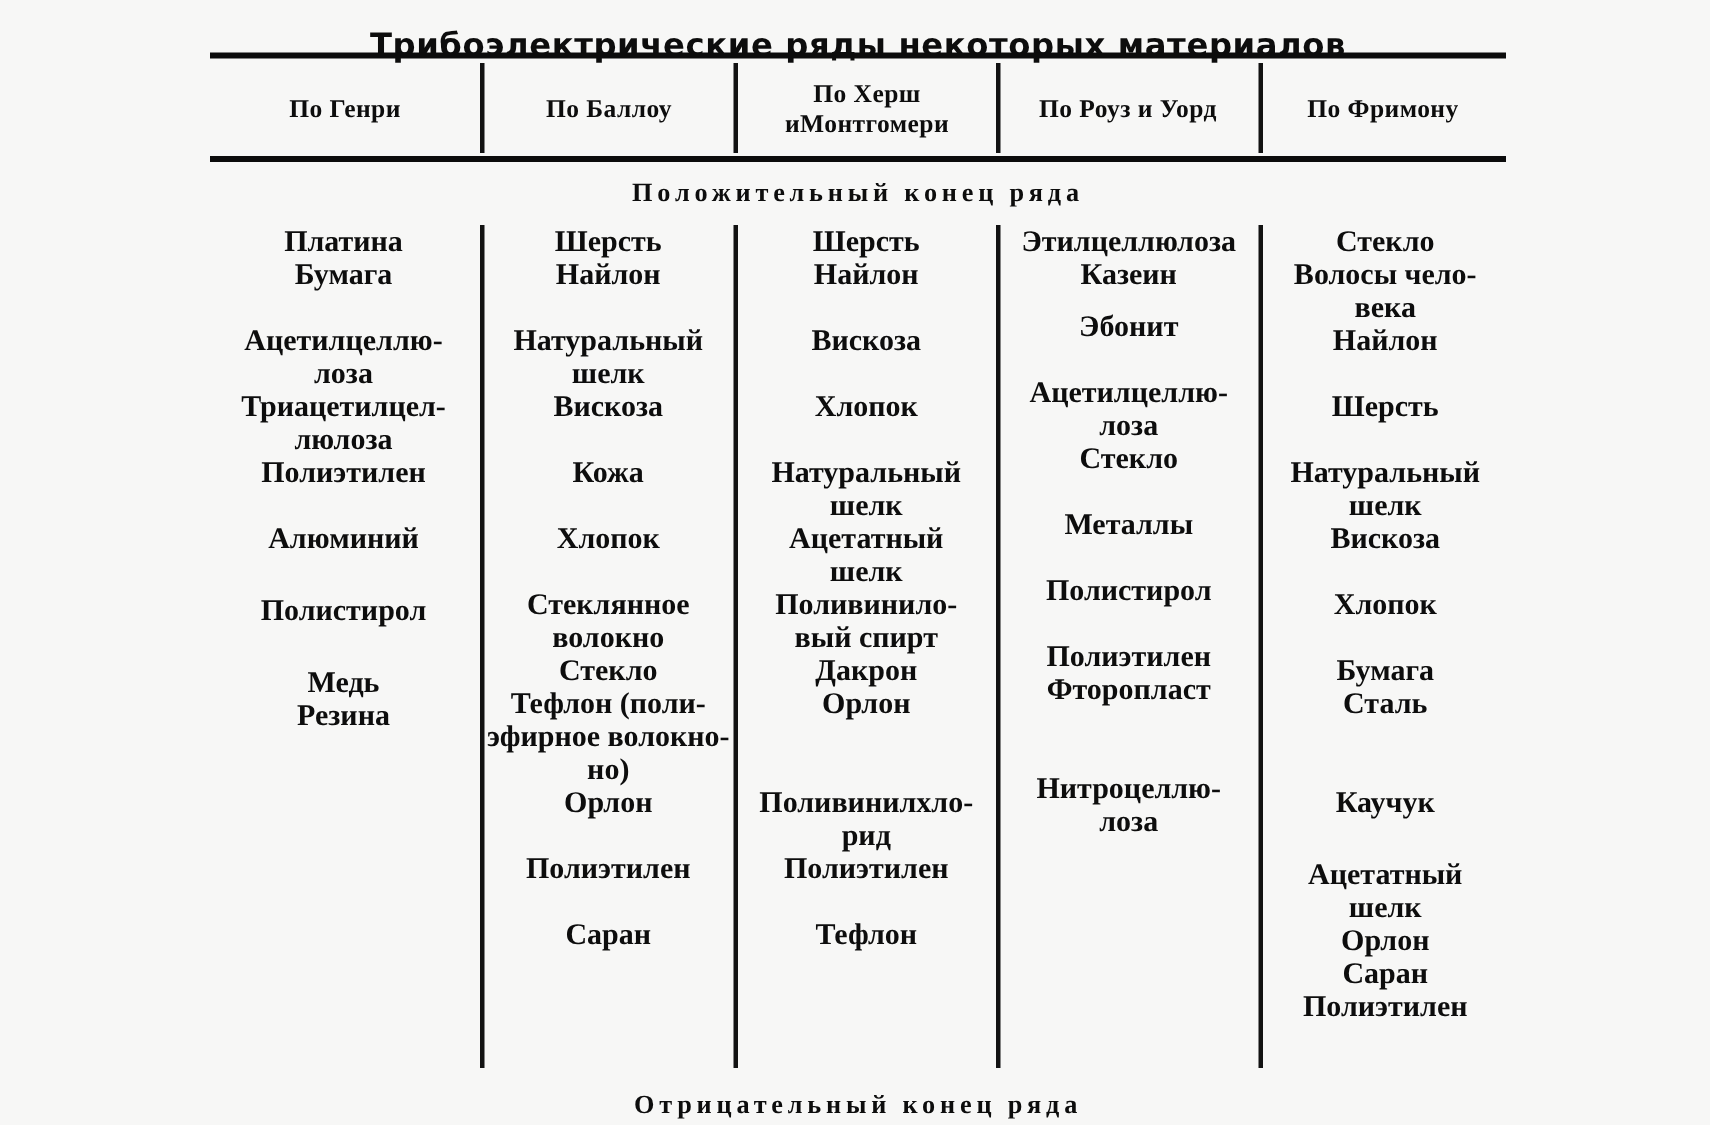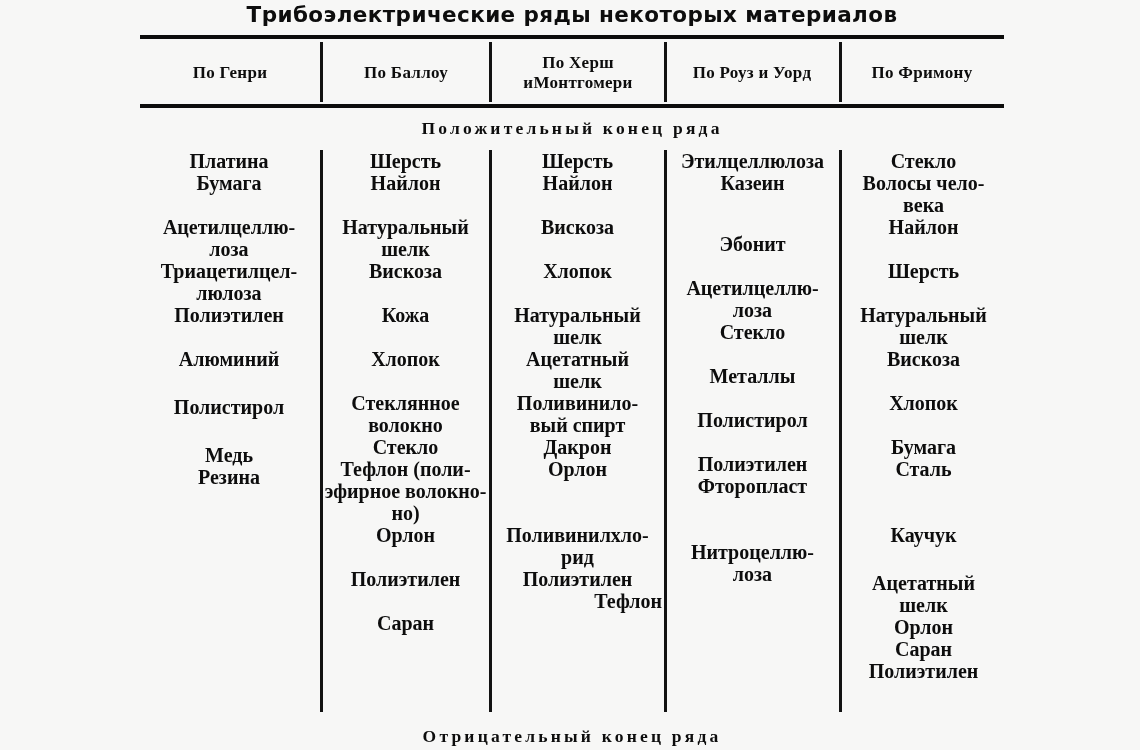--- a/index.html
+++ b/index.html
@@ -16,21 +16,21 @@
     overflow: hidden;
     font-family: "Liberation Serif", "DejaVu Serif", serif;
     color: #111111;
     -webkit-font-smoothing: none;
   }
 
   
   .title {
     position: absolute;
     left: 140px;
-    top: 2px;
+    top: 18px;
     width: 864px;
     text-align: center;
     font-family: "DejaVu Sans", "Liberation Sans", sans-serif;
     font-size: 21.5px;
     font-weight: 700;
     letter-spacing: 0.4px;
     color: #0d0d0d;
     white-space: nowrap;
   }
 
@@ -264,32 +264,32 @@
       <div class="entry">
         <span class="ln">Орлон</span>
       </div>
       <div class="entry" style="margin-top: 44px;">
         <span class="ln">Поливинилхло-</span>
         <span class="ln">рид</span>
       </div>
       <div class="entry">
         <span class="ln">Полиэтилен</span>
       </div>
-      <div class="entry" style=" text-align: right;">
+      <div class="entry" style="margin-top: 22px;">
         <span class="ln">Тефлон</span>
       </div>
     </div>
   <div class="col c3">
       <div class="entry">
         <span class="ln">Этилцеллюлоза</span>
       </div>
       <div class="entry">
         <span class="ln">Казеин</span>
       </div>
-      <div class="entry" style="margin-top: 39px;">
+      <div class="entry" style="margin-top: 13px;">
         <span class="ln">Эбонит</span>
       </div>
       <div class="entry" style="margin-top: 22px;">
         <span class="ln">Ацетилцеллю-</span>
         <span class="ln">лоза</span>
       </div>
       <div class="entry">
         <span class="ln">Стекло</span>
       </div>
       <div class="entry" style="margin-top: 22px;">

